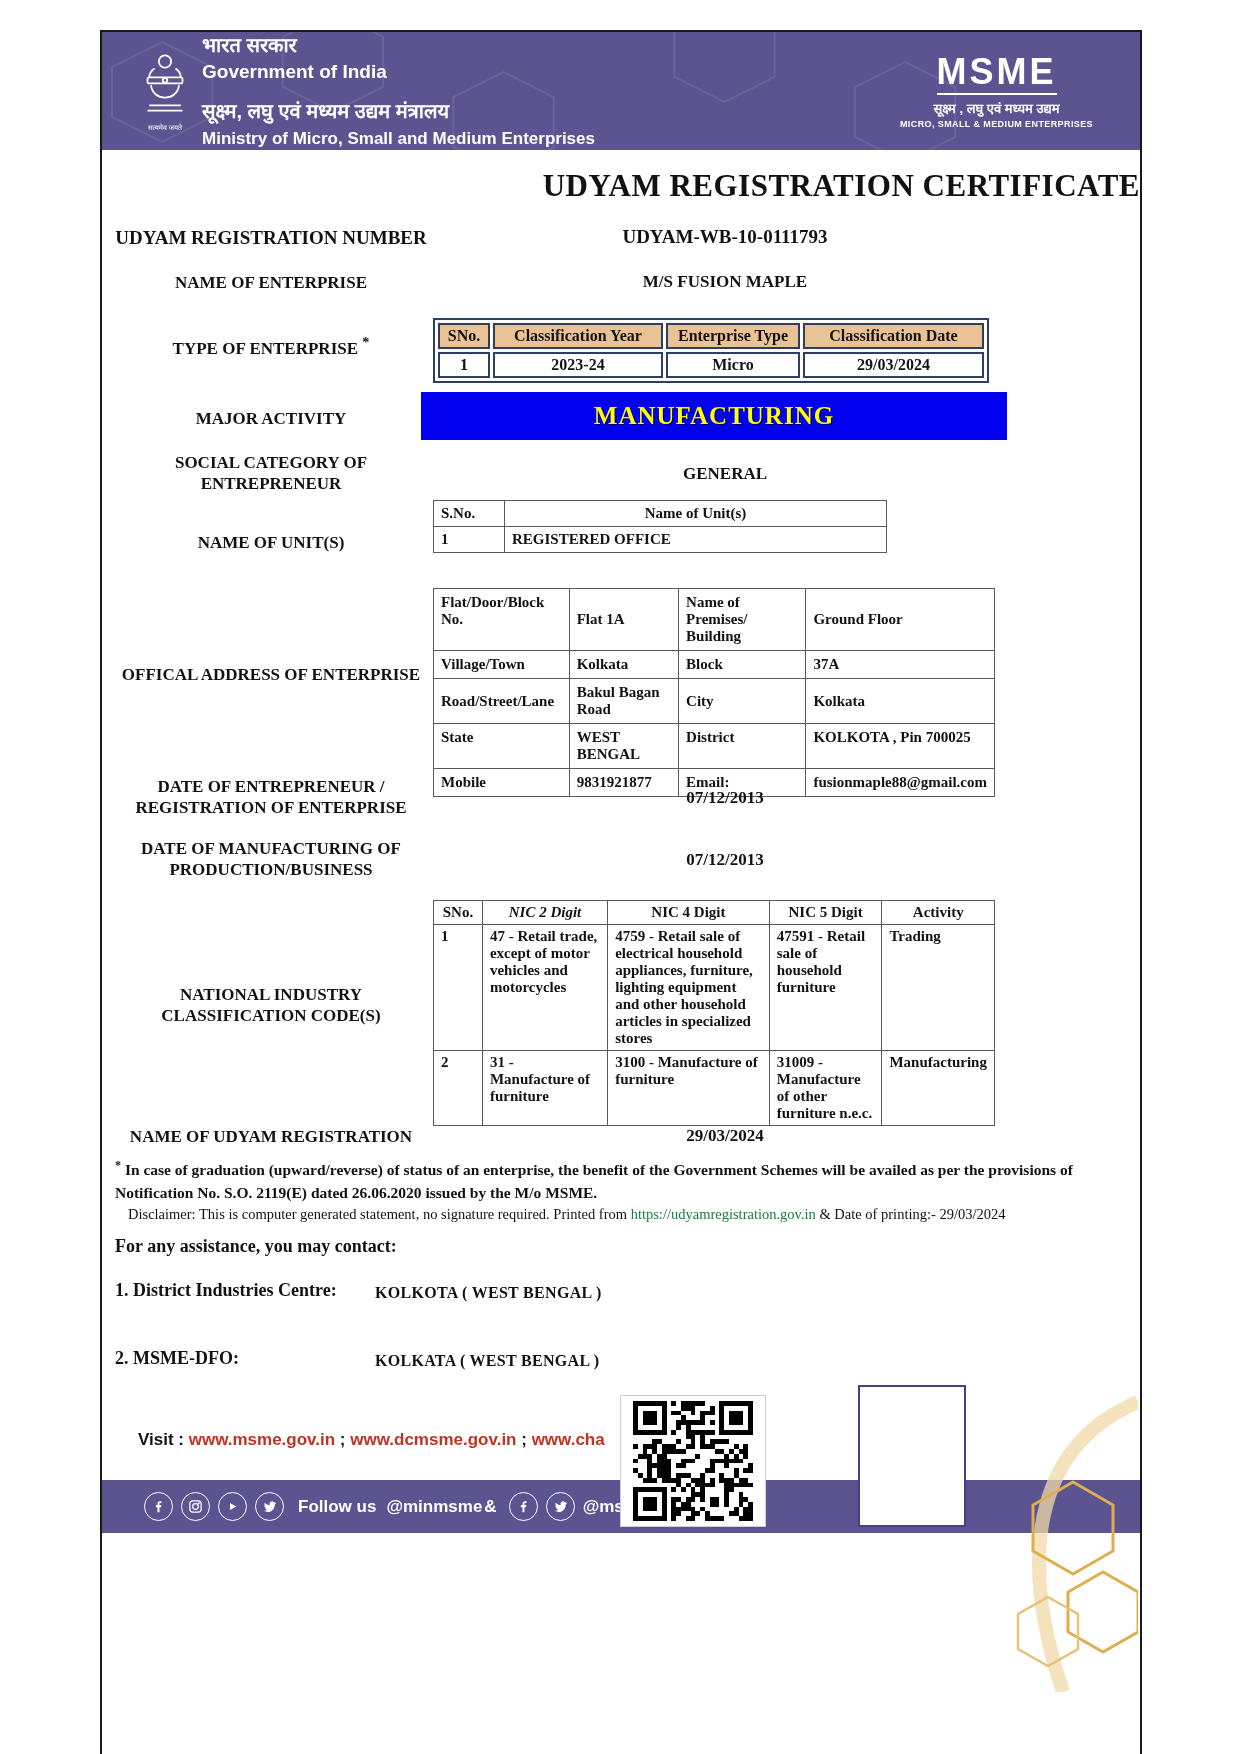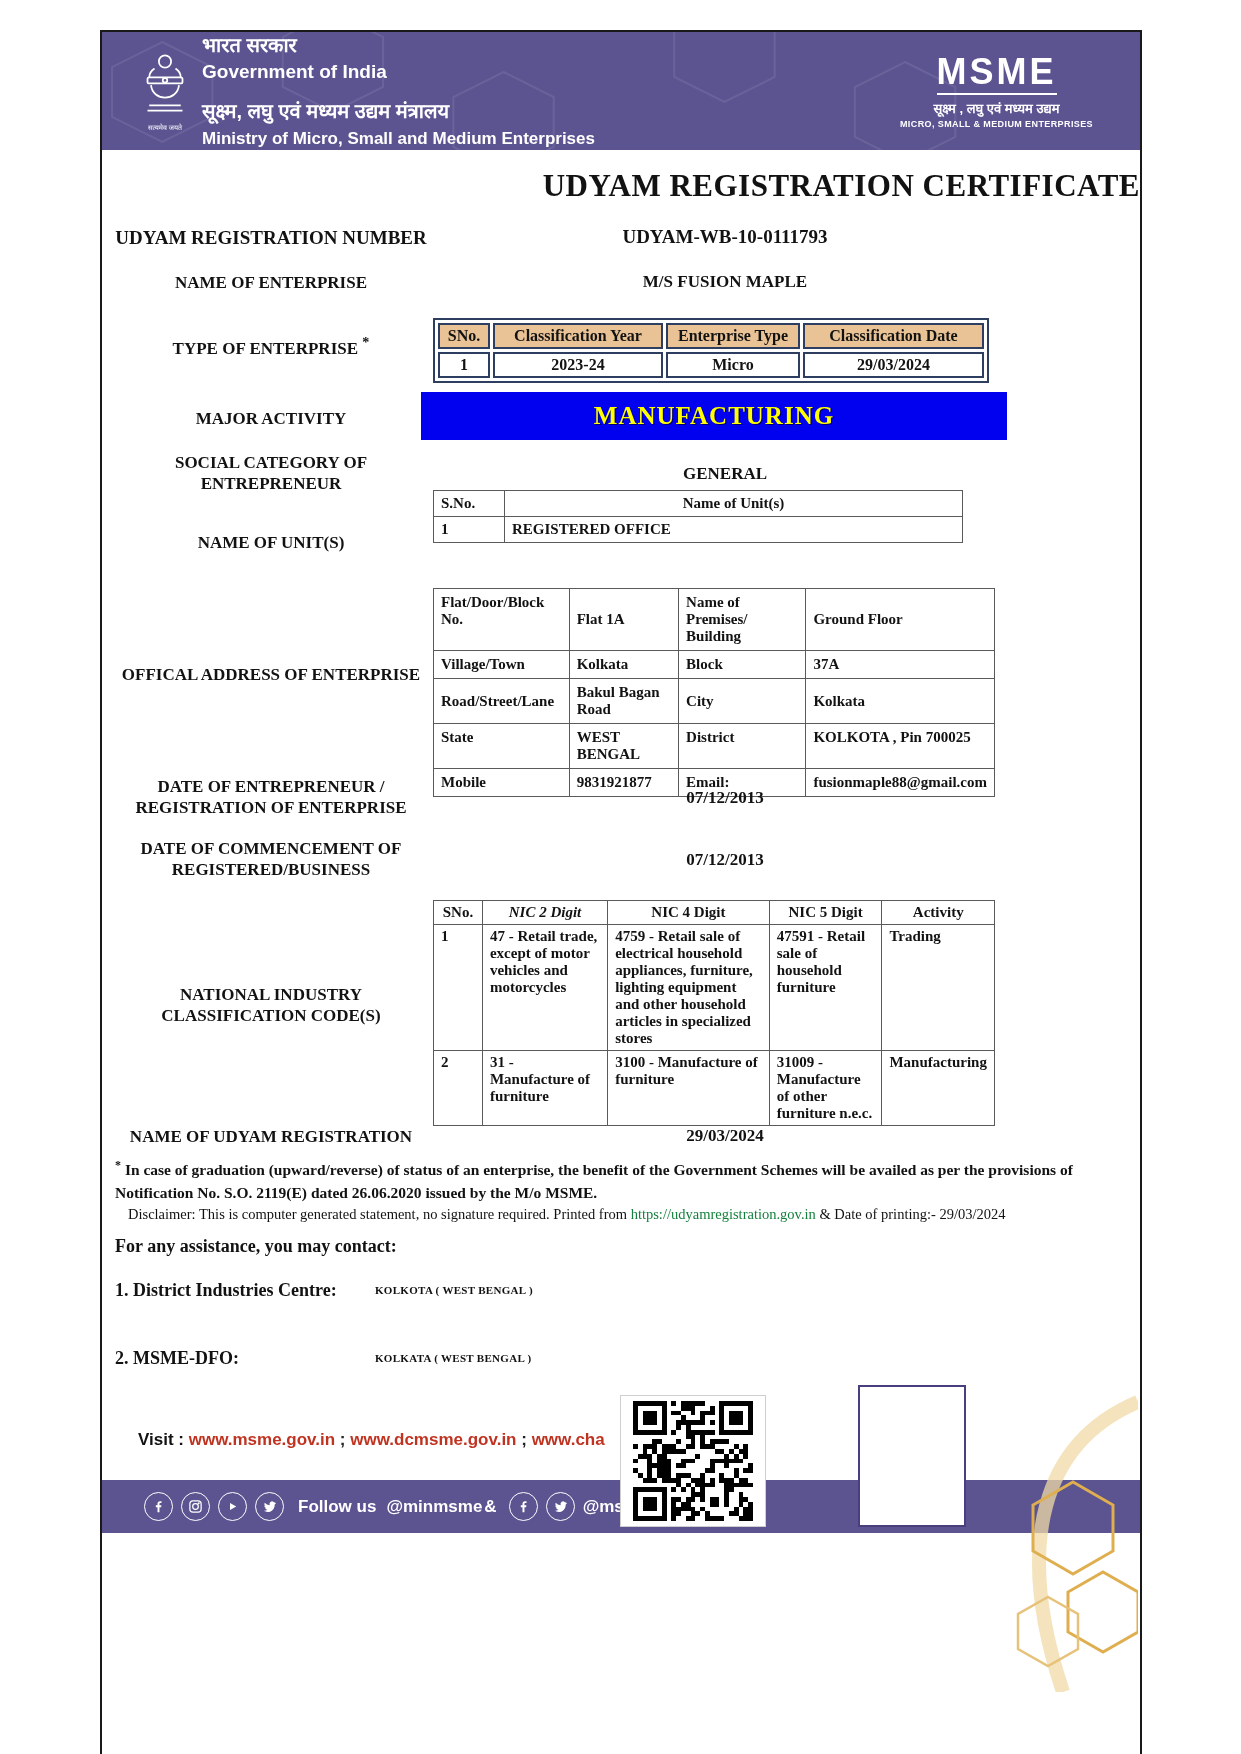--- a/index.html
+++ b/index.html
@@ -43,21 +43,21 @@
   
   .blue-bar{position:absolute;left:319px;top:360px;width:586px;height:48px;background:#0101f0;
             display:flex;align-items:center;justify-content:center;}
   .blue-bar span{color:#ffff00;font-size:25px;font-weight:bold;letter-spacing:1px;
                  text-shadow:1px 1px 0 rgba(0,0,0,.55);}
 
   
   .plain{border-collapse:collapse;position:absolute;background:#fff;}
   .plain td{border:1.5px solid #5a5a5a;font-weight:bold;padding:3px 7px;vertical-align:top;font-size:15px;}
 
-  .units-table{left:331px;top:458px;width:530px;}
+  .units-table{left:331px;top:468px;width:454px;}
   .units-table td{padding:4px 7px;}
   .units-table .c-sno{width:56px;}
   .units-table .th-name{text-align:center;}
 
   .addr-table{left:331px;top:556px;width:562px;}
   .addr-table .c1{width:126px;}
   .addr-table .c2{width:108px;}
   .addr-table .c3{width:148px;}
   .addr-table .c4{width:166px;}
   .addr-table td{padding:5px 7px;}
@@ -70,21 +70,21 @@
   .nic-table .c-n5{width:106px;}
   .nic-table .c-act{width:96px;}
 
   
   .footnote{position:absolute;left:13px;top:1124px;width:1016px;font-weight:bold;font-size:15.5px;line-height:1.5;}
   .footnote sup{font-size:12px;}
   .disclaimer{position:absolute;left:26px;top:1174px;width:996px;font-size:14.5px;}
   .red-link{color:#15803d;text-decoration:none;}
   .assist{position:absolute;left:13px;top:1204px;font-size:18px;font-weight:bold;}
   .contact-lbl{position:absolute;left:13px;font-size:18px;font-weight:bold;}
-  .contact-val{position:absolute;left:273px;font-size:11px;font-weight:bold;letter-spacing:.3px;}
+  .contact-val{position:absolute;left:273px;font-size:16px;font-weight:bold;letter-spacing:.3px;}
 
   
   .visit{position:absolute;left:36px;top:1398px;font-size:17px;font-weight:bold;
          font-family:"Liberation Sans","DejaVu Sans",sans-serif;}
   .visit .vlink{color:#c03321;text-decoration:none;}
   .visit .sep{color:#222;}
 
   
   .footer-band{position:absolute;left:0;top:1448px;width:100%;height:53px;background:#5b5491;
                display:flex;align-items:center;box-sizing:border-box;padding:0 0 0 42px;
@@ -231,21 +231,21 @@
         <td>9831921877</td>
         <td>Email:</td>
         <td>fusionmaple88@gmail.com</td>
       </tr>
     </tbody>
       </table>
 
     <div class="lbl" style="top:744px">DATE OF ENTREPRENEUR / REGISTRATION OF ENTERPRISE</div>
     <div class="val" style="top:756px">07/12/2013</div>
 
-    <div class="lbl" style="top:806px">DATE OF COMMENCEMENT OF REGISTERED/BUSINESS</div>
+    <div class="lbl" style="top:806px">DATE OF MANUFACTURING OF PRODUCTION/BUSINESS</div>
     <div class="val" style="top:818px">07/12/2013</div>
 
     <div class="lbl" style="top:952px">NATIONAL INDUSTRY CLASSIFICATION CODE(S)</div>
     <table class="plain nic-table">
       <tbody>
           <tr>
         <td class="h c-sno">SNo.</td>
         <td class="h c-n2">NIC 2 Digit</td>
         <td class="h c-n4">NIC 4 Digit</td>
         <td class="h c-n5">NIC 5 Digit</td>

